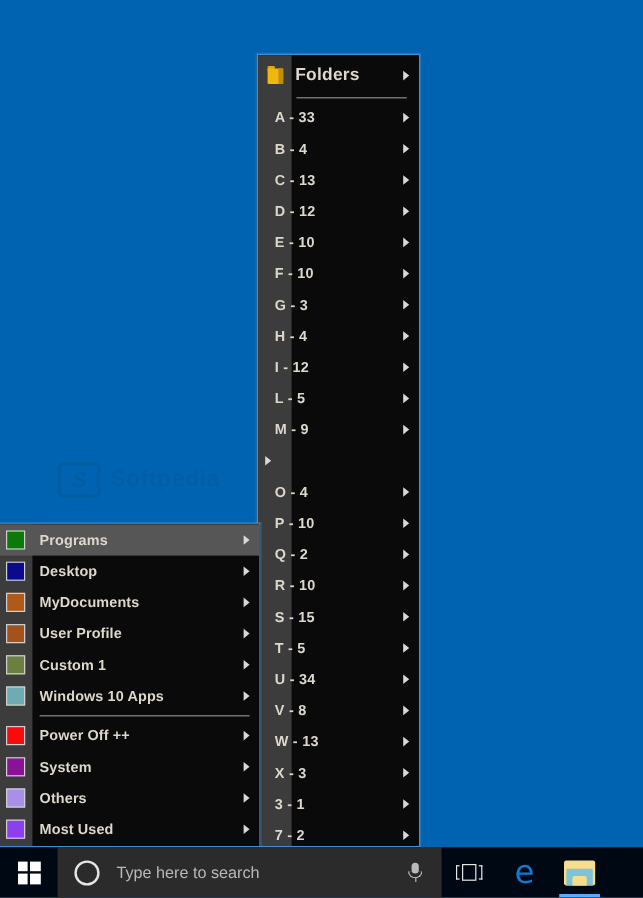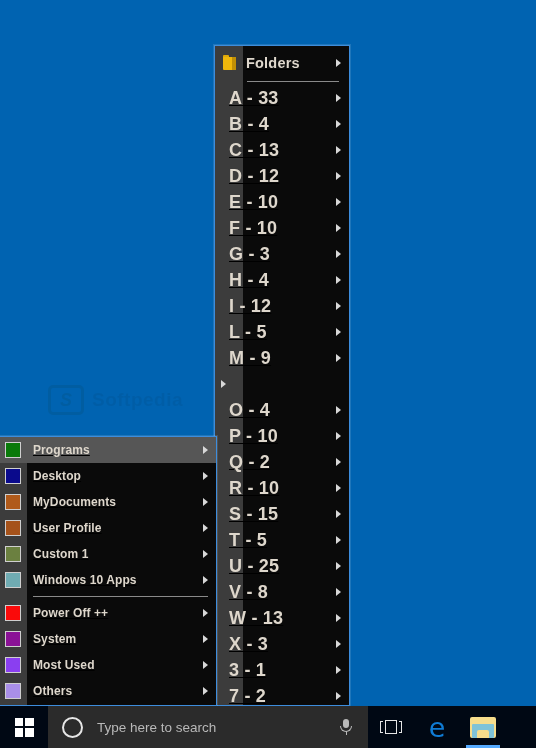--- a/index.html
+++ b/index.html
@@ -55,21 +55,20 @@
     letter-spacing: 0.5px;
   }
 
   
   .menu {
     position: absolute;
     box-sizing: border-box;
     border: 1px solid #3d8ddd;
     background: #0a0a0a;
     box-shadow: 0 0 0 1px rgba(255,255,255,0.12);
-    text-decoration: underline;
   }
   .menu-inner {
     position: relative;
     height: 100%;
     background: #0a0a0a;
   }
   .gutter {
     position: absolute;
     left: 0; top: 0; bottom: 0;
     background: #3c3c3c;
@@ -148,21 +147,21 @@
     height: 661px;
   }
   #folders-menu .gutter { width: 28px; }
   #folders-menu .mi {
     height: 26px;
     padding-left: 6px;
     padding-right: 8px;
   }
   #folders-menu .mi.header { height: 33px; }
   #folders-menu .mi .label {
-    font-size: 18px;
+    font-size: 12px;
     font-weight: bold;
     letter-spacing: 0.2px;
     padding-left: 8px;
   }
   #folders-menu .mi.header .label { font-size: 14.5px; }
   #folders-menu .sep { margin: 2px 10px 3px 32px; }
   .folder-icon {
     position: relative;
     width: 15px;
     height: 15px;
@@ -424,21 +423,21 @@
         </div>
         <div class="mi">
           <div class="label">S - 15</div>
           <div class="arrow"></div>
         </div>
         <div class="mi">
           <div class="label">T - 5</div>
           <div class="arrow"></div>
         </div>
         <div class="mi">
-          <div class="label">U - 25</div>
+          <div class="label">U - 34</div>
           <div class="arrow"></div>
         </div>
         <div class="mi">
           <div class="label">V - 8</div>
           <div class="arrow"></div>
         </div>
         <div class="mi">
           <div class="label">W - 13</div>
           <div class="arrow"></div>
         </div>
@@ -497,27 +496,27 @@
           <div class="swatch" style="background: rgb(250, 10, 10);"></div>
           <div class="label">Power Off ++</div>
           <div class="arrow"></div>
         </div>
         <div class="mi">
           <div class="swatch" style="background: rgb(138, 18, 150);"></div>
           <div class="label">System</div>
           <div class="arrow"></div>
         </div>
         <div class="mi">
+          <div class="swatch" style="background: rgb(169, 143, 232);"></div>
+          <div class="label">Others</div>
+          <div class="arrow"></div>
+        </div>
+        <div class="mi">
           <div class="swatch" style="background: rgb(138, 63, 240);"></div>
           <div class="label">Most Used</div>
-          <div class="arrow"></div>
-        </div>
-        <div class="mi">
-          <div class="swatch" style="background: rgb(169, 143, 232);"></div>
-          <div class="label">Others</div>
           <div class="arrow"></div>
         </div>
       </div>
   </div>
 </div>
 
 <div id="taskbar">
 
   <div id="start-button">
     <div class="winlogo">

